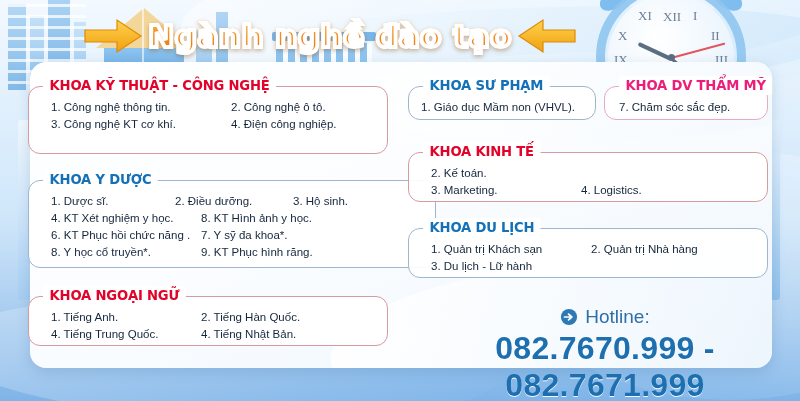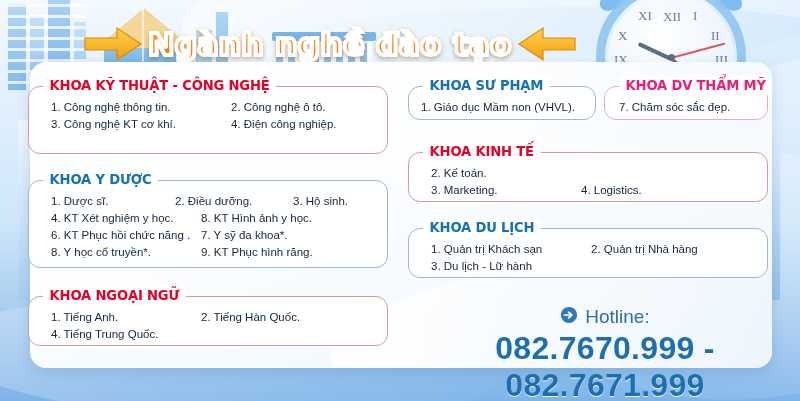--- a/index.html
+++ b/index.html
@@ -79,21 +79,21 @@
     border-radius:16px;
     background:linear-gradient(160deg,#ffffff 0%,#fbfdff 45%,#eef6fd 100%);
     box-shadow:0 4px 14px rgba(40,90,140,.18);
   }
   .panel-sheen{position:absolute;left:0;top:0;width:742px;height:306px;border-radius:16px;overflow:hidden;}
   .panel-sheen i{position:absolute;display:block;background:linear-gradient(90deg,rgba(255,255,255,.9),rgba(222,238,252,.25));border-radius:50%;}
   .ps1{left:330px;top:-30px;width:520px;height:110px;transform:rotate(-3deg);}
   .ps2{left:300px;top:200px;width:520px;height:160px;transform:rotate(-4deg);}
 
   
-  .title-row{position:absolute;left:0;top:10px;width:660px;height:52px;display:flex;align-items:flex-end;justify-content:center;gap:5px;}
+  .title-row{position:absolute;left:0;top:10px;width:660px;height:52px;display:flex;align-items:center;justify-content:center;gap:5px;}
   .arrow{width:60px;height:36px;flex:0 0 auto;}
   .title-text{
     font-family:"DejaVu Sans","Liberation Sans",sans-serif;
     font-weight:bold;font-size:31px;letter-spacing:.5px;
     color:#f08a1c;
     background:linear-gradient(180deg,#ffb65a 0%,#f4901f 45%,#e8720c 100%);
     -webkit-background-clip:text;background-clip:text;-webkit-text-fill-color:transparent;
     paint-order:stroke fill;
     -webkit-text-stroke:4px #ffffff;
     filter:drop-shadow(0 2px 2px rgba(120,70,10,.35));
@@ -117,30 +117,30 @@
   .t-pink{color:#ec1e79;}
   .card-body{position:absolute;left:0;right:0;top:12px;padding:0 10px 0 22px;}
   .row{display:flex;}
   .item{
     color:#15263c;font-size:11.5px;line-height:17px;white-space:nowrap;
     font-family:"Liberation Sans","DejaVu Sans",sans-serif;
   }
 
   
   #c-kt   {left:28px; top:86px;  width:358px;height:66px;}
-  #c-yd   {left:28px; top:180px; width:358px;height:86px;}
+  #c-yd   {left:28px; top:180px; width:358px;height:86px;padding-left:48px;}
   #c-nn   {left:28px; top:296px; width:358px;height:48px;}
   #c-sp   {left:408px;top:86px;  width:186px;height:32px;}
   #c-tm   {left:604px;top:86px;  width:162px;height:32px;}
   #c-kte  {left:408px;top:152px; width:358px;height:48px;}
   #c-dl   {left:408px;top:228px; width:358px;height:48px;}
 
   
   .hotline{position:absolute;left:430px;top:306px;width:350px;text-align:center;}
-  .hl-top{display:flex;align-items:flex-start;justify-content:center;gap:7px;}
+  .hl-top{display:flex;align-items:center;justify-content:center;gap:7px;}
   .hl-label{font-size:19px;color:#2e6fa8;font-family:"Liberation Sans",sans-serif;}
   .hl-num{margin-top:2px;font-size:32px;font-weight:bold;color:#1d6fb0;letter-spacing:.3px;
     font-family:"Liberation Sans","DejaVu Sans",sans-serif;
     text-shadow:0 1px 0 rgba(255,255,255,.9);}
   .hl-icon{width:18px;height:18px;flex:0 0 auto;}
 </style>
 </head>
 <body>
 
 <div id="stage">
@@ -260,20 +260,21 @@
 
   <div class="card red" id="c-nn">
     <div class="card-title t-red">KHOA NGOẠI NGỮ</div>
     <div class="card-body">
       <div class="row">
         <div class="item" style="width:150px">1. Tiếng Anh.</div>
         <div class="item">2. Tiếng Hàn Quốc.</div>
       </div>
       <div class="row">
         <div class="item" style="width:150px">4. Tiếng Trung Quốc.</div>
+        <div class="item">4. Tiếng Nhật Bản.</div>
       </div>
     </div>
   </div>
 
   <div class="card" id="c-sp">
     <div class="card-title t-blue">KHOA SƯ PHẠM</div>
     <div class="card-body" style="padding-left:12px">
       <div class="row">
         <div class="item">1. Giáo dục Mầm non (VHVL).</div>
       </div>

